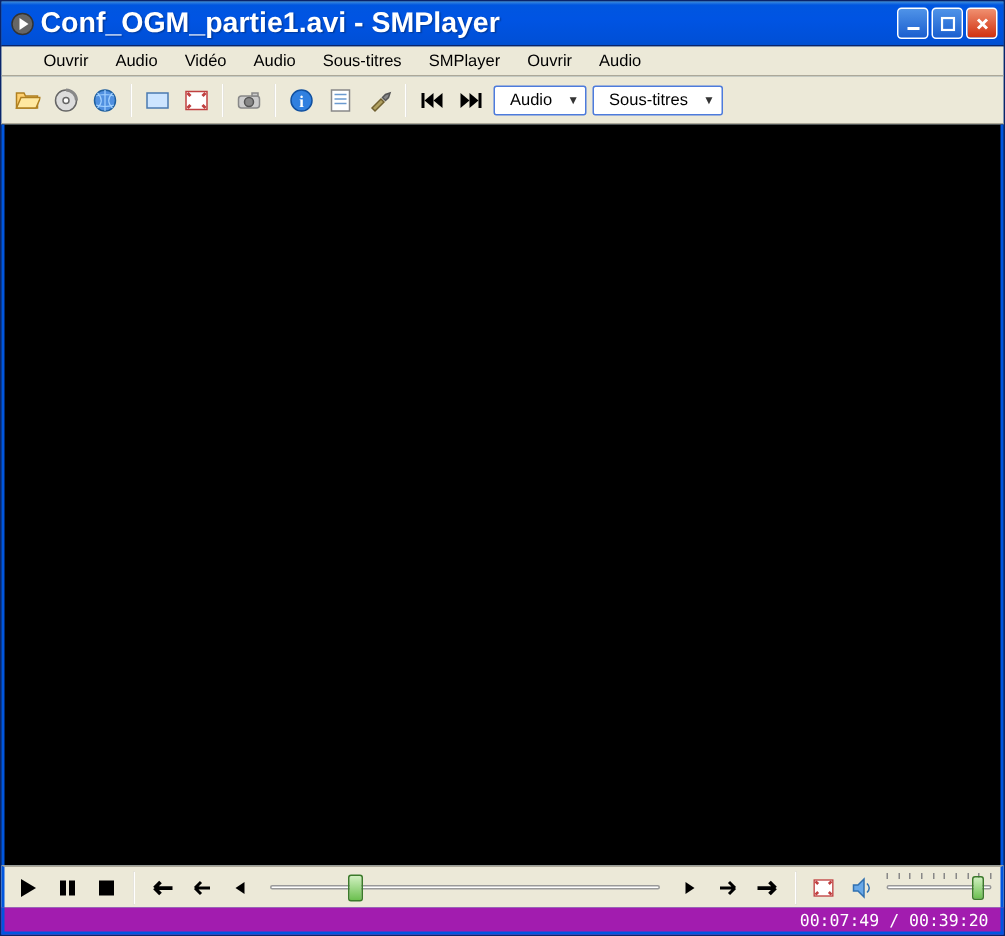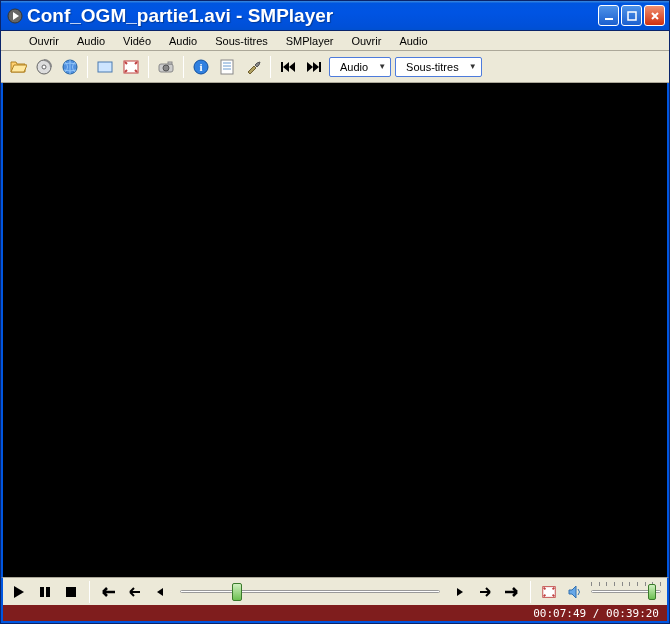--- a/index.html
+++ b/index.html
@@ -165,21 +165,21 @@
 .vol-ticks span { width:1px; height:4px; background:#888; }
 .vol-thumb {
   position: absolute;
   width: 8px; height: 16px;
   background: linear-gradient(to bottom, #d0f0c0, #6cc050);
   border: 1px solid #3a7a2a;
   border-radius: 2px;
   top: 1px;
 }
 .statusbar {
-  background: #7f1d1d;
+  background: #a21caf;
   color: #fff;
   height: 18px;
   display: flex;
   align-items: center;
   justify-content: flex-end;
   padding: 0 8px;
   font-size: 11px;
   border: 2px solid #0056e0;
   border-top: none;
   font-family: Tahoma, monospace;

